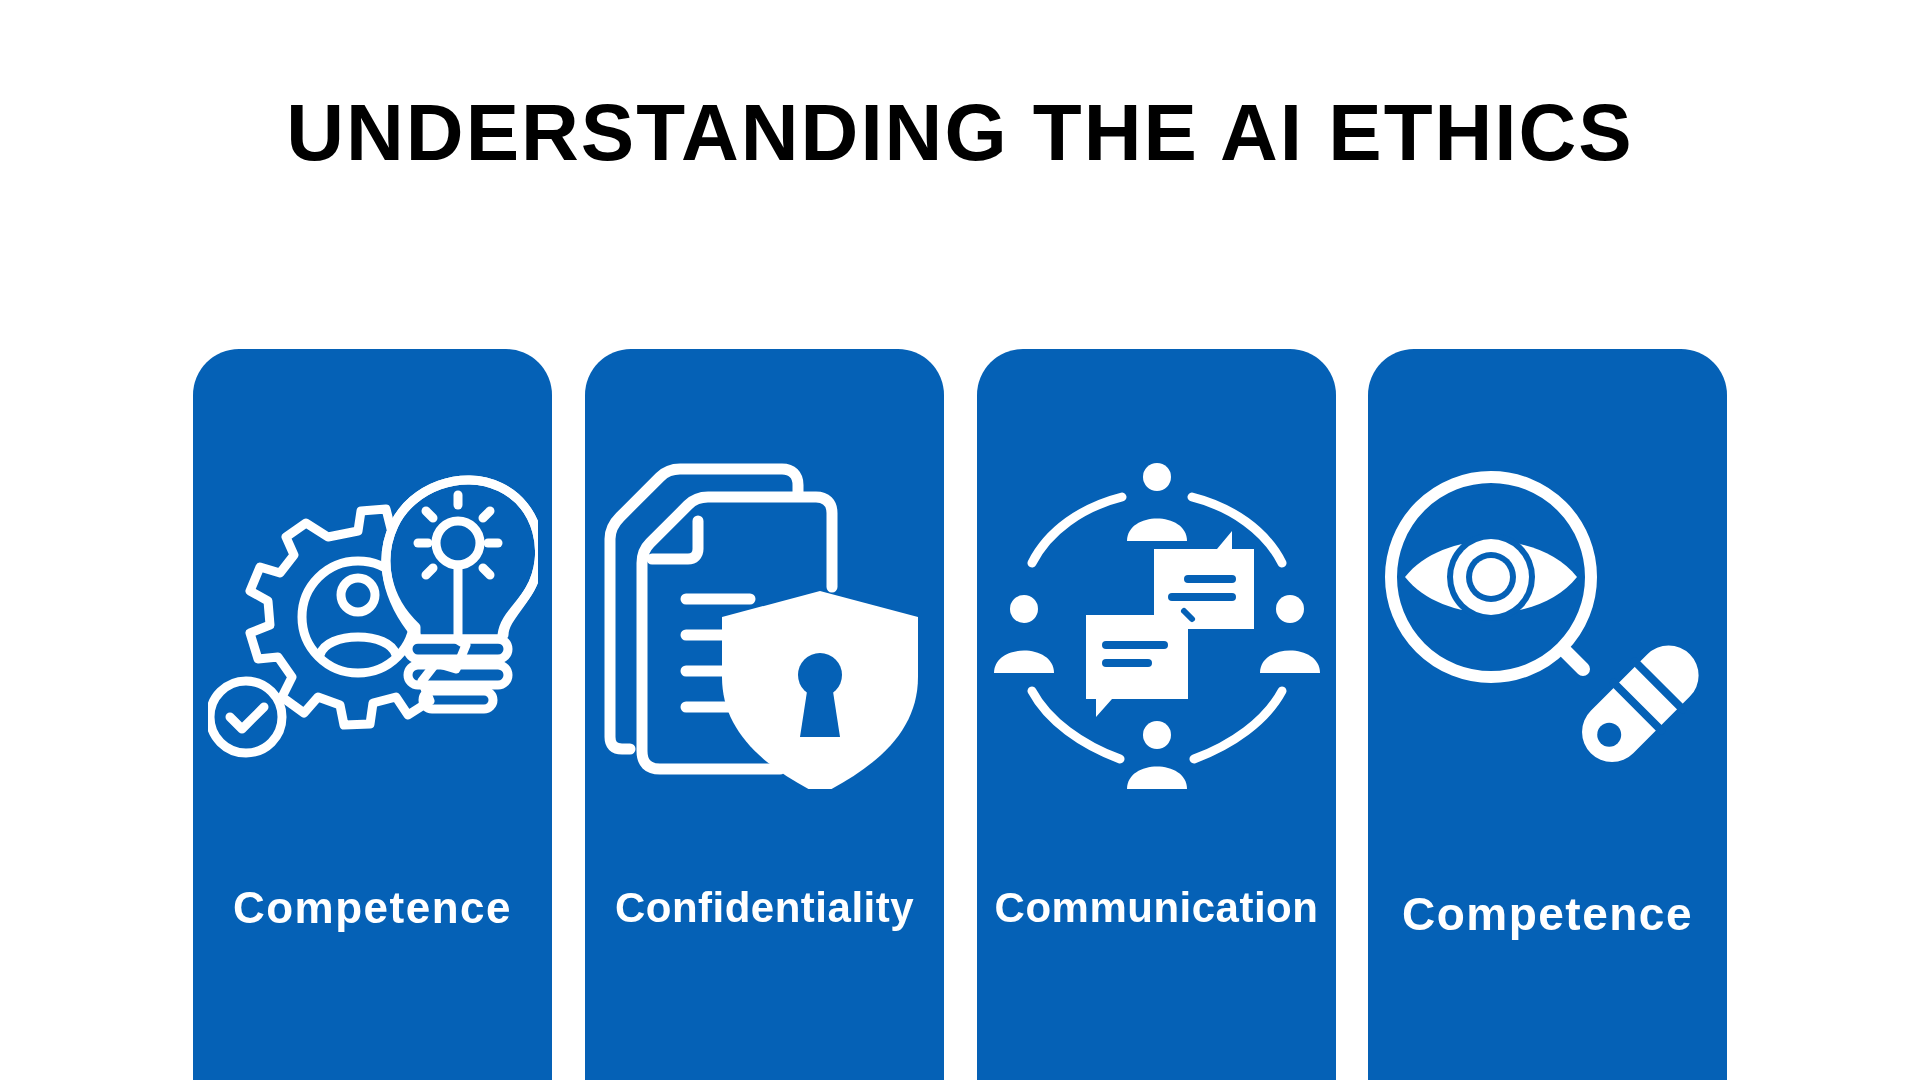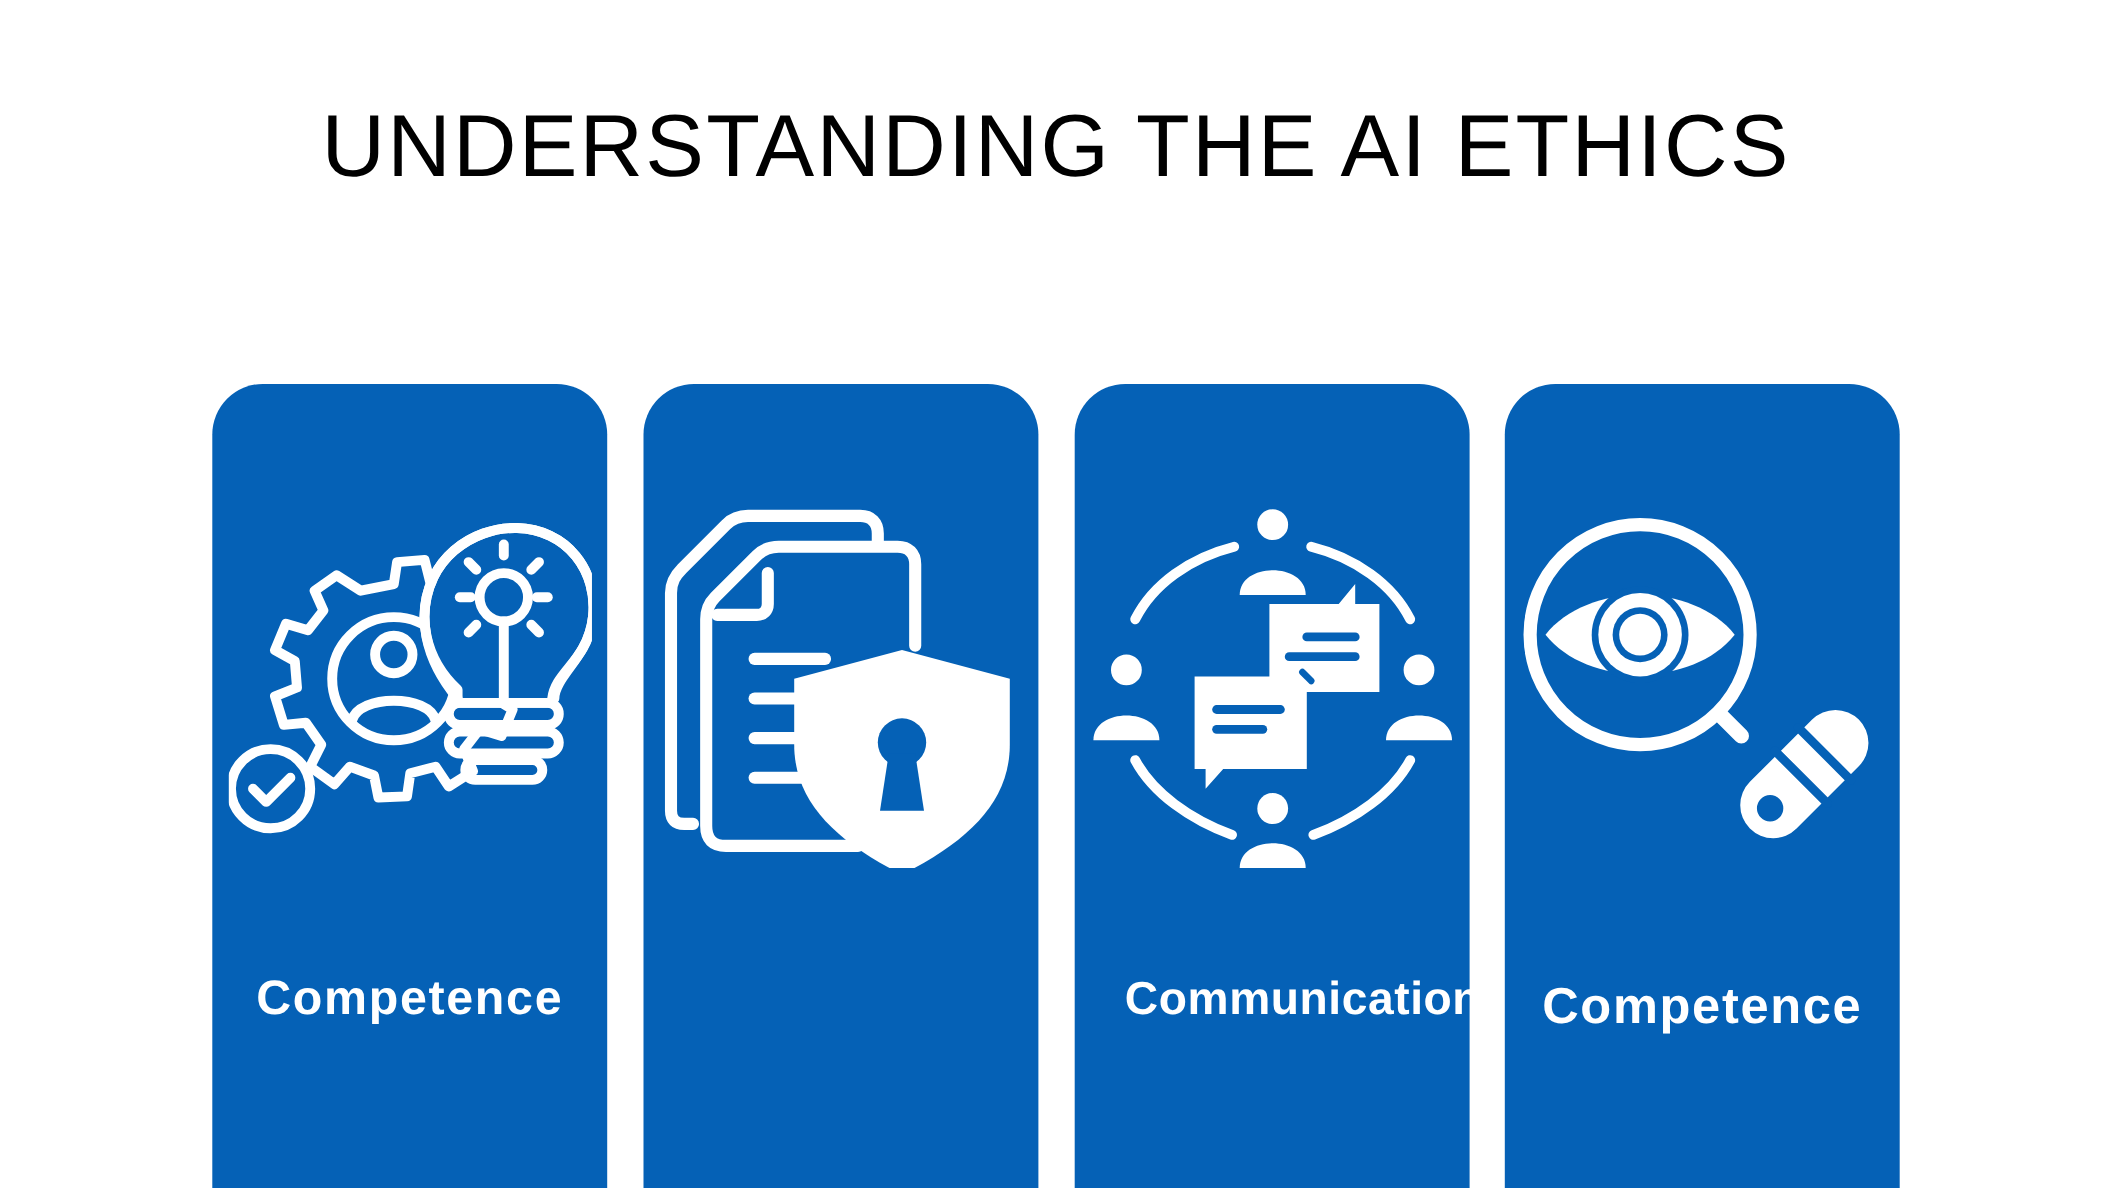--- a/index.html
+++ b/index.html
@@ -15,21 +15,21 @@
     font-family: "Liberation Sans", "DejaVu Sans", sans-serif;
   }
   .title {
     position: absolute;
     left: 0;
     top: 88px;
     width: 1920px;
     text-align: center;
     color: #000000;
     font-family: "Liberation Sans", "DejaVu Sans", sans-serif;
-    font-weight: 400;
+    font-weight: 700;
     font-size: 80px;
     line-height: 90px;
     letter-spacing: 2px;
   }
   .title .line { display: block; }
   .card {
     position: absolute;
     top: 349px;
     width: 359px;
     height: 834px;
@@ -56,21 +56,21 @@
     font-size: 44px;
     line-height: 50px;
     white-space: nowrap;
   }
   #card-1 { left: 193px; }
   #card-2 { left: 585px; }
   #card-3 { left: 977px; }
   #card-4 { left: 1368px; }
   #card-1 .label { letter-spacing: 1.5px; }
   #card-2 .label { letter-spacing: 0.5px; font-size: 42px; }
-  #card-3 .label { letter-spacing: 0.5px; font-size: 42px; margin-left: 28px; }
+  #card-3 .label { letter-spacing: 0.5px; font-size: 42px; }
   #card-4 .label { letter-spacing: 1.5px; top: 540px; font-size: 46px; }
 </style>
 </head>
 <body>
 
 <div class="title">
   <span class="line">UNDERSTANDING THE AI ETHICS</span>
 </div>
 
 <div class="card" id="card-1">
@@ -121,20 +121,21 @@
       <line x1="86" y1="176" x2="130" y2="176"></line>
       <line x1="86" y1="212" x2="130" y2="212"></line>
       <line x1="86" y1="248" x2="130" y2="248"></line>
 
       <path d="M220 132 L318 158 L318 218 C318 270 280 306 220 336 C160 306 122 270 122 218 L122 158 Z" fill="#ffffff" stroke="none"></path>
 
       <circle cx="220" cy="216" r="22" fill="#0561b6" stroke="none"></circle>
       <path d="M208 226 L200 278 L240 278 L232 226 Z" fill="#0561b6" stroke="none"></path>
     </svg>
   </div>
+  <div class="label">Confidentiality</div>
 </div>
 
 <div class="card" id="card-3">
   <div class="icon">
     <svg viewBox="0 0 330 330" fill="none" stroke="#ffffff" stroke-width="9" stroke-linecap="round">
 
       <path d="M130 38 C90 48 56 72 40 104"></path>
       <path d="M200 38 C240 48 274 72 290 104"></path>
       <path d="M40 232 C56 262 90 286 128 300"></path>
       <path d="M290 232 C274 262 240 286 202 300"></path>

